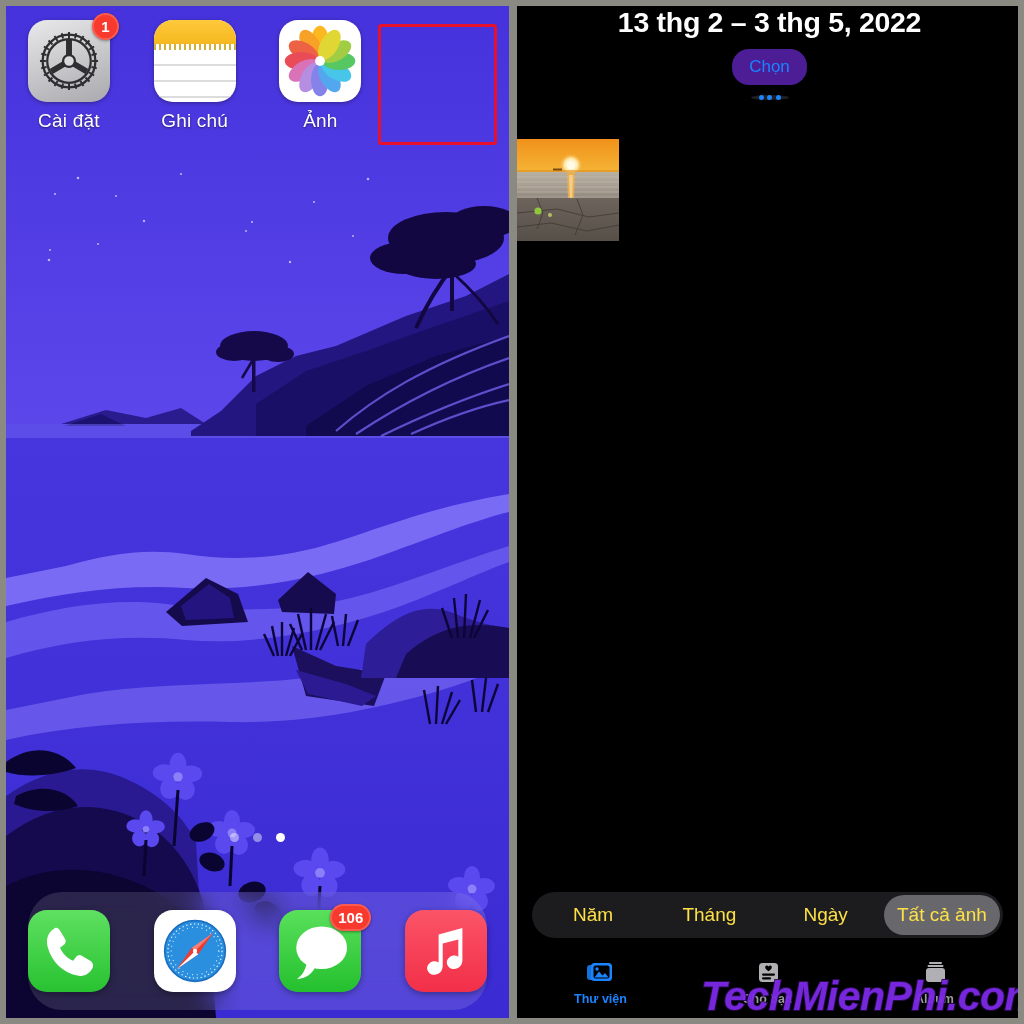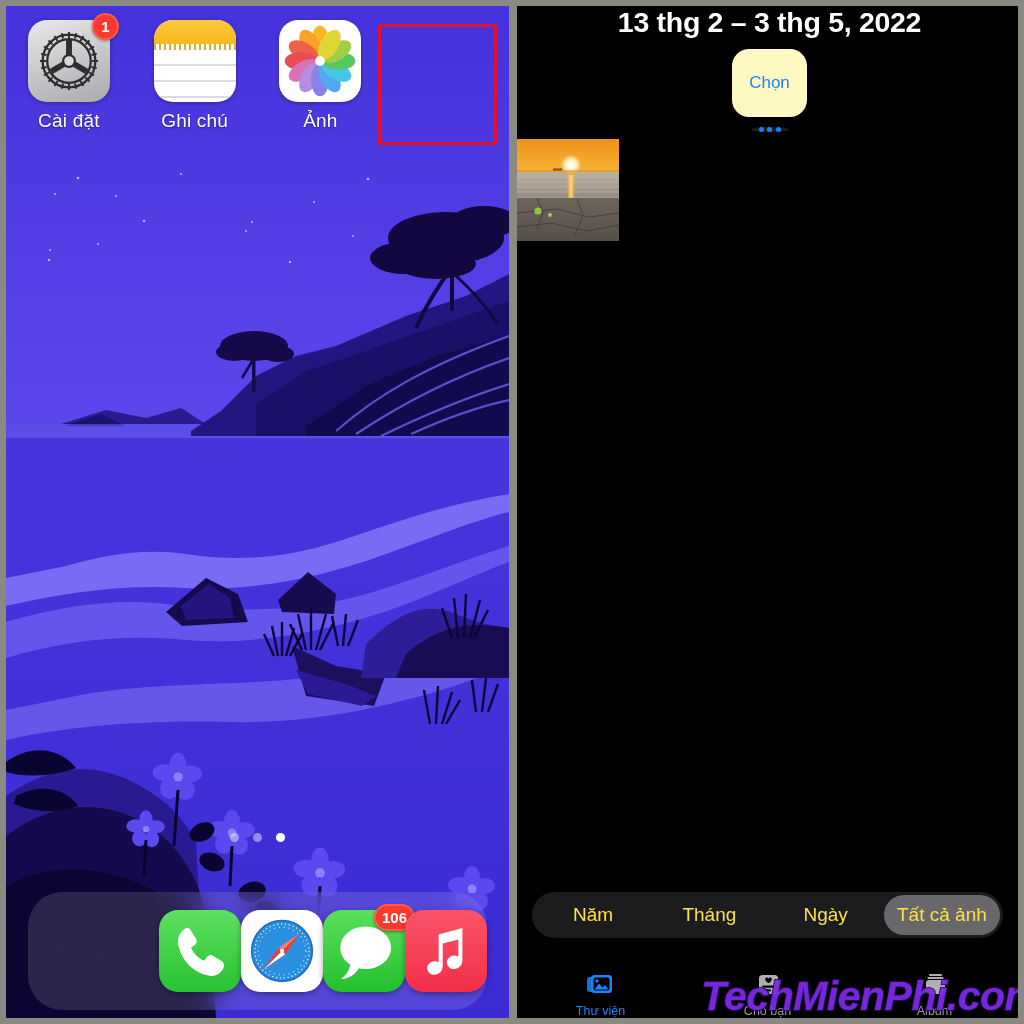--- a/index.html
+++ b/index.html
@@ -72,21 +72,21 @@
     display:flex; justify-content:center; gap:14px;
   }
   .dot{ width:9px; height:9px; border-radius:50%; background:rgba(255,255,255,.45); }
   .dot.active{ background:#fff; }
 
   
   .dock{
     position:absolute; left:22px; right:22px; bottom:8px; height:118px;
     background:rgba(255,255,255,.13); border-radius:34px;
     backdrop-filter:blur(14px);
-    display:flex; align-items:center; justify-content:flex-end;
+    display:flex; align-items:center; justify-content:space-between;
   }
   .dock-icon{ position:relative; width:82px; height:82px; border-radius:19px; overflow:visible; }
   .dock-inner{ width:82px; height:82px; border-radius:19px; overflow:hidden; position:relative;
     box-shadow:0 2px 6px rgba(0,0,0,.35); }
   .ico-phone{ background:linear-gradient(180deg,#5fe061,#28c231); }
   .ico-safari{ background:#fff; }
   .ico-messages{ background:linear-gradient(180deg,#5ae05c,#24c02e); }
   .ico-music{ background:linear-gradient(180deg,#fb5468,#f22f48); }
 
   
@@ -96,22 +96,22 @@
   }
   .ph-header{
     position:absolute; left:0; top:0; width:100%; height:92px;
     display:flex; align-items:center; padding:0 14px 0 18px; gap:10px;flex-direction:column;
   }
   .ph-title{
     color:#fff; font-size:28.5px; font-weight:700; letter-spacing:-.3px;
     flex:1; white-space:nowrap;
   }
   .ph-chon{
-    background:#fef9c3; color:#1a84ff; border:none; border-radius:17px;
-    font-size:17px; font-weight:500; padding:24px 17px; font-family:inherit; cursor:pointer;
+    background:#4c1d95; color:#1a84ff; border:none; border-radius:17px;
+    font-size:17px; font-weight:500; padding:8px 17px; font-family:inherit; cursor:pointer;
   }
   .ph-more{
     width:38px; height:38px; border-radius:50%; background:#1f1f21;
     display:flex; align-items:center; justify-content:center; gap:3.5px; cursor:pointer;
   }
   .ph-more i{ width:5px; height:5px; border-radius:50%; background:#1a84ff; display:block; }
 
   .photo-grid{
     position:absolute; left:0; top:133px; width:100%;
   }
@@ -126,21 +126,21 @@
     display:flex; align-items:center; padding:3px;
   }
   .seg{
     flex:1; height:40px; display:flex; align-items:center; justify-content:center;
     color:#fde047; font-size:19px; border-radius:20px; cursor:pointer; white-space:nowrap;
   }
   .seg.active{ background:#68686c; font-weight:500; }
 
   .tabbar{
     position:absolute; left:0; bottom:0; width:100%; height:76px;
-    display:flex; align-items:flex-end; padding-top:6px;
+    display:flex; align-items:center; padding-top:6px;font-weight:bold;
   }
   .tab{ flex:1; display:flex; flex-direction:column; align-items:center; gap:5px; cursor:pointer; }
   .tab-label{ font-size:12.5px; color:#9a9a9e; white-space:nowrap; }
   .tab.active .tab-label{ color:#1a84ff; }
   .tab-ico{ width:30px; height:26px; position:relative; }
 
   .watermark{
     position:absolute; left:184px; bottom:-2px;
     font-size:41px; font-weight:700; font-style:italic;
     color:#7d2ae8; letter-spacing:-.5px; white-space:nowrap;

